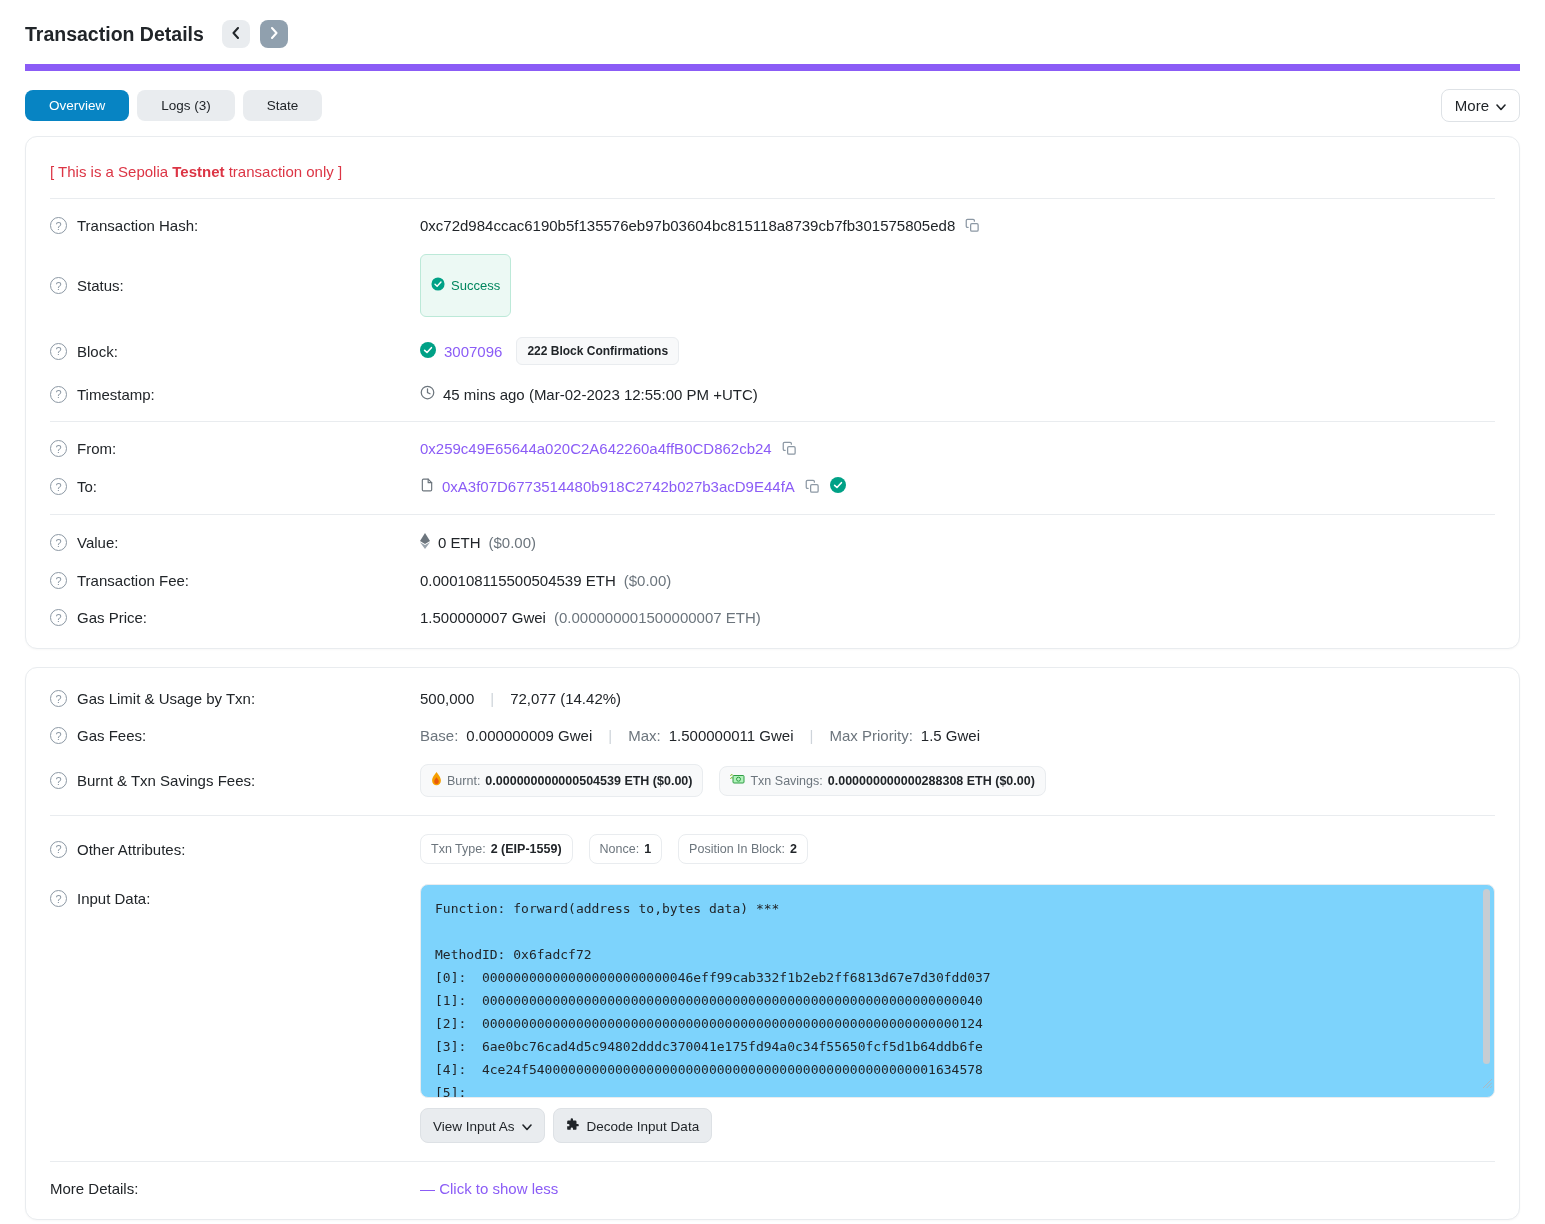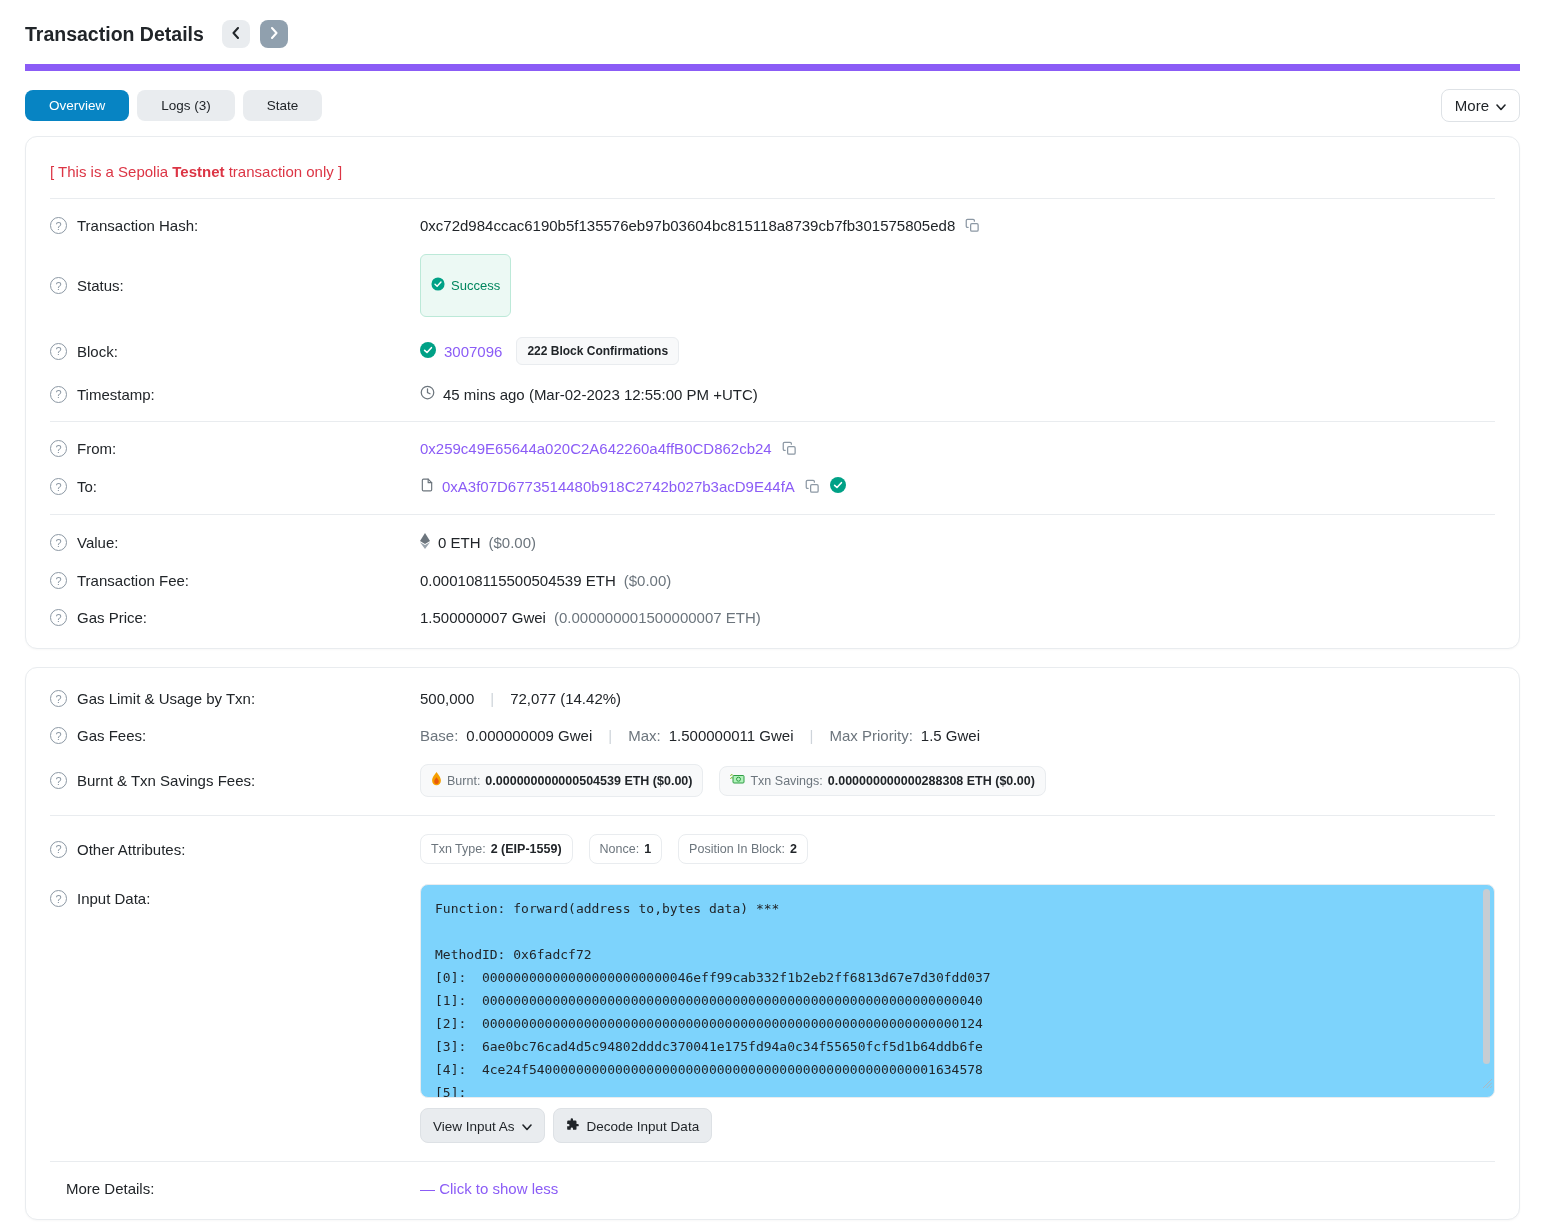--- a/index.html
+++ b/index.html
@@ -119,21 +119,21 @@
   .resize-handle { position: absolute; right: 2px; bottom: 2px; cursor: nwse-resize; }
 
   .input-actions { display: flex; gap: 8px; margin-top: 10px; }
   .btn-gray {
     display: inline-flex; align-items: flex-end; gap: 7px;
     background: #e9ecef; border: 1px solid #dde1e5; border-radius: 8px;
     padding: 8px 12px; font-size: 13.5px; color: #212529;
     font-family: "Liberation Sans", sans-serif; cursor: pointer;
   }
 
-  .more-details-label { color: #212529; margin-left: 16px; }
+  .more-details-label { color: #212529; }
 </style>
 </head>
 <body>
 
 <div class="page">
 
   <div class="page-header">
     <h1 class="page-title">Transaction Details</h1>
     <button class="nav-btn prev">
       <span>

